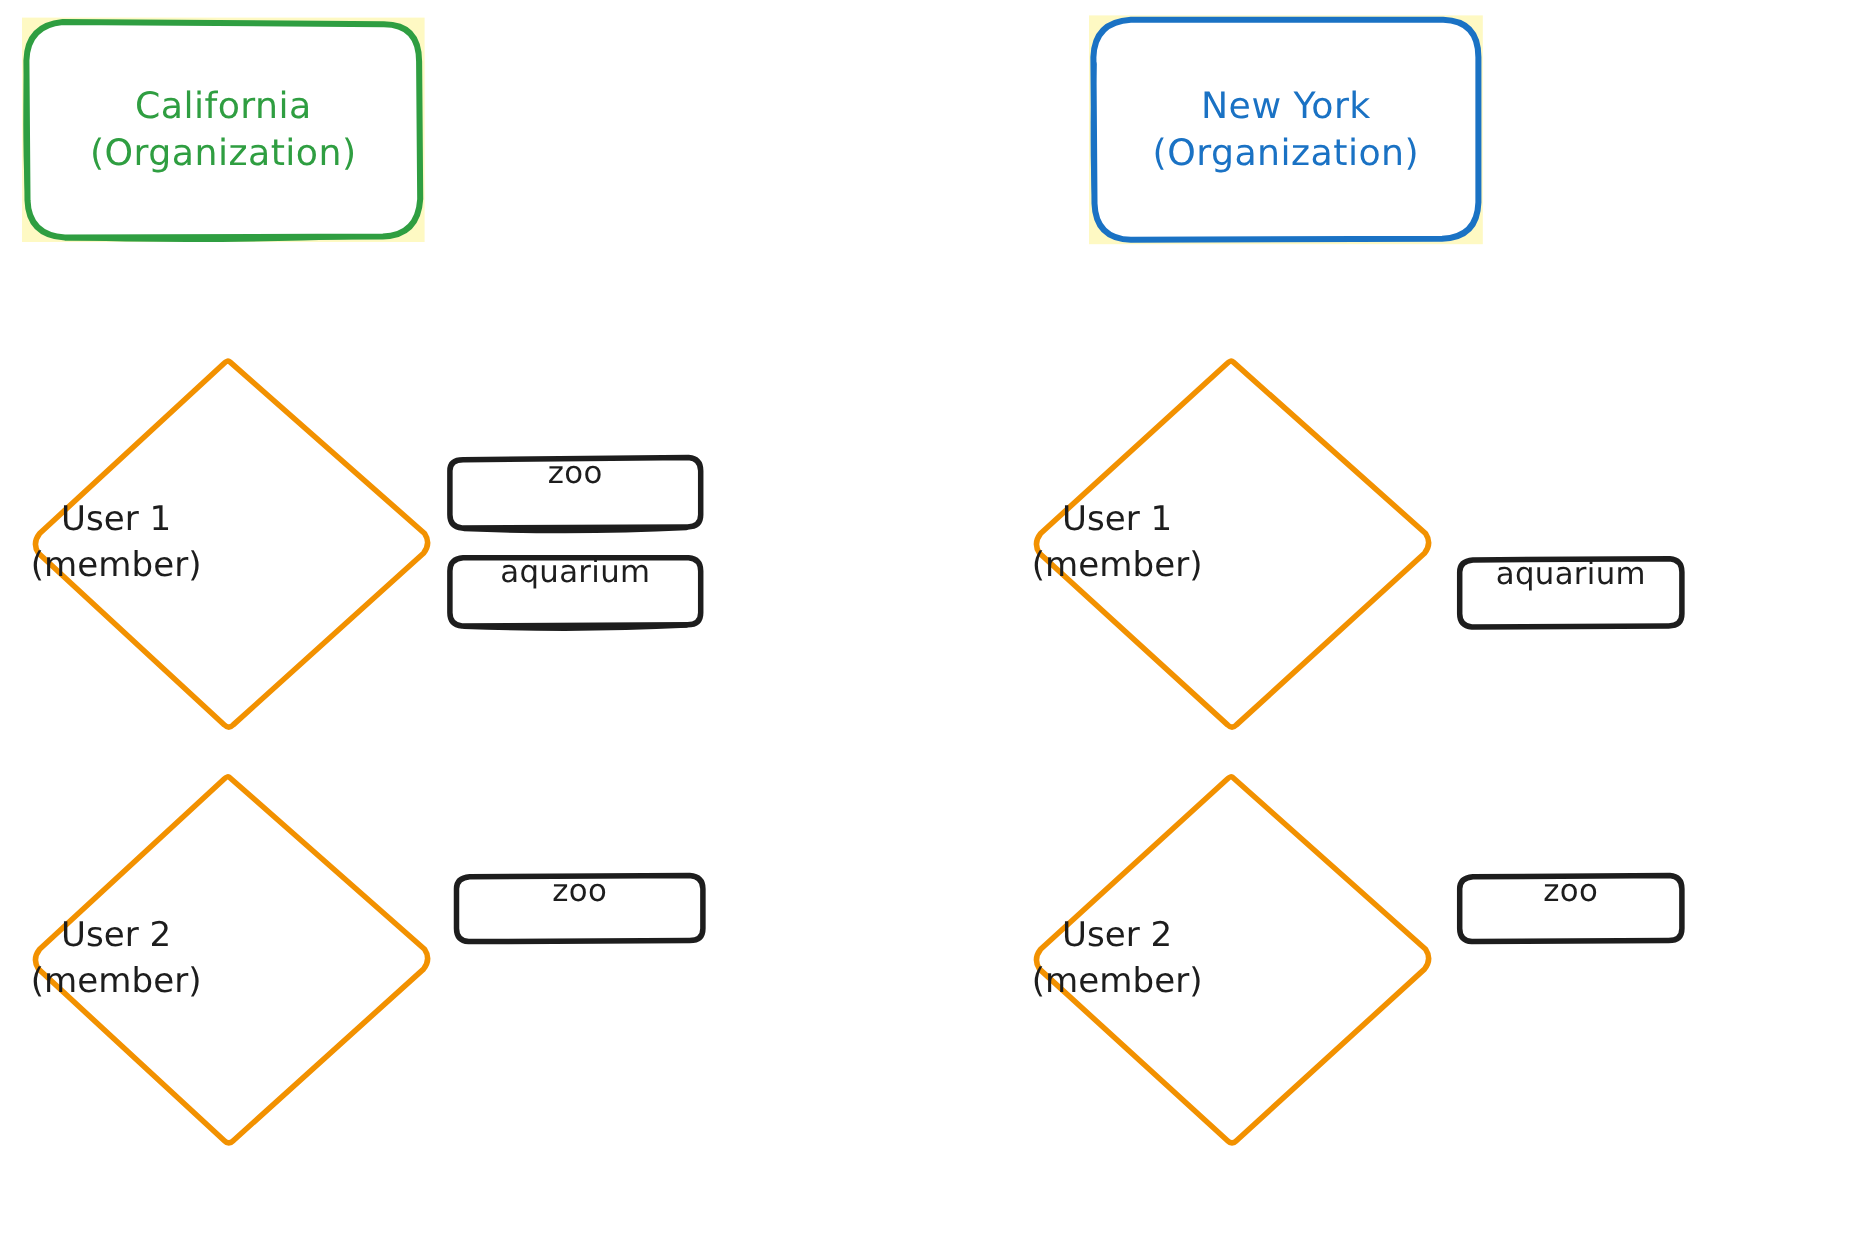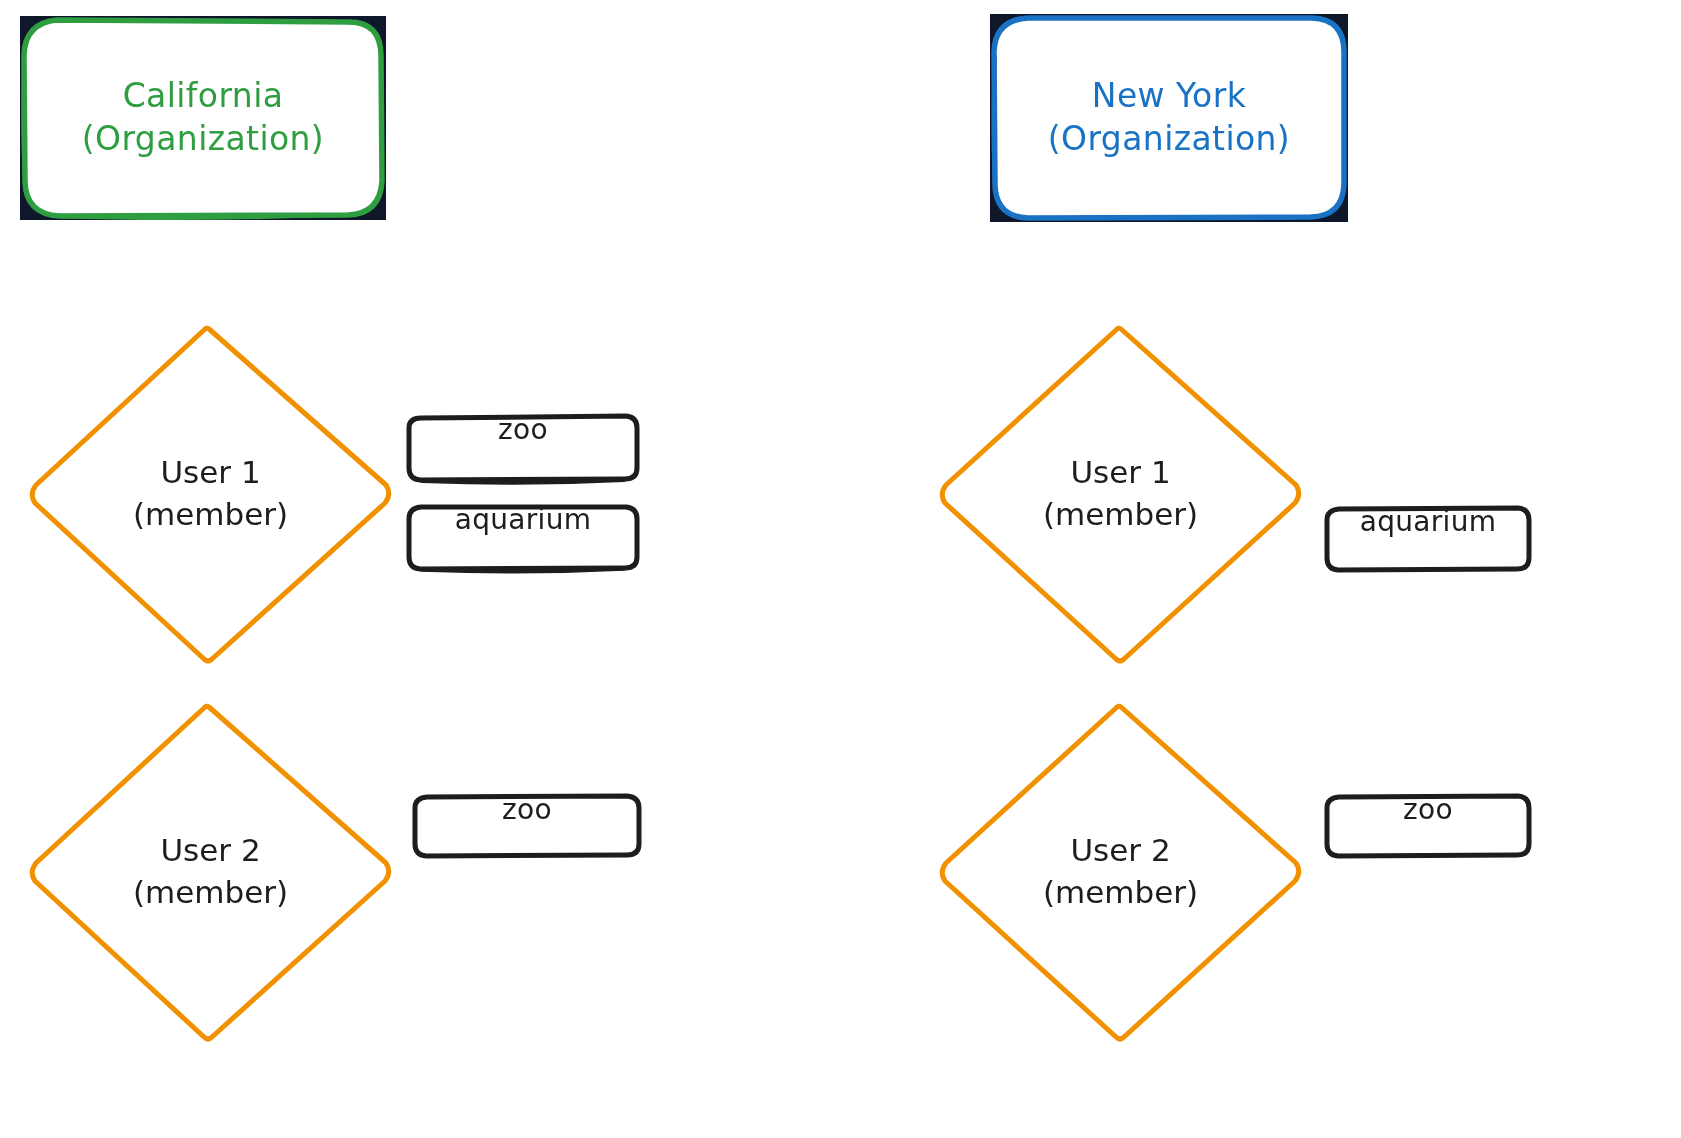--- a/index.html
+++ b/index.html
@@ -20,21 +20,21 @@
   .node {
     position: absolute;
     box-sizing: border-box;
   }
   
   .org {
     display: flex;
     align-items: center;
     justify-content: center;
     text-align: center;
-    background: #0f172a;
+    background: #fef9c3;
   }
   .org svg.frame {
     position: absolute;
     top: 0; left: 0;
     width: 100%;
     height: 100%;
     overflow: visible;
   }
   .org .org-label {
     position: relative;
@@ -44,21 +44,20 @@
     letter-spacing: 0.4px;
     white-space: pre-line;
   }
   .org.green .org-label { color: #2f9e41; }
   .org.blue  .org-label { color: #1a72c4; }
 
   
   .diamond {
     display: flex;
     align-items: center;
-    justify-content: center;
   }
   .diamond svg.frame {
     position: absolute;
     top: 0; left: 0;
     width: 100%;
     height: 100%;
     overflow: visible;
   }
   .diamond .dia-label {
     position: relative;

